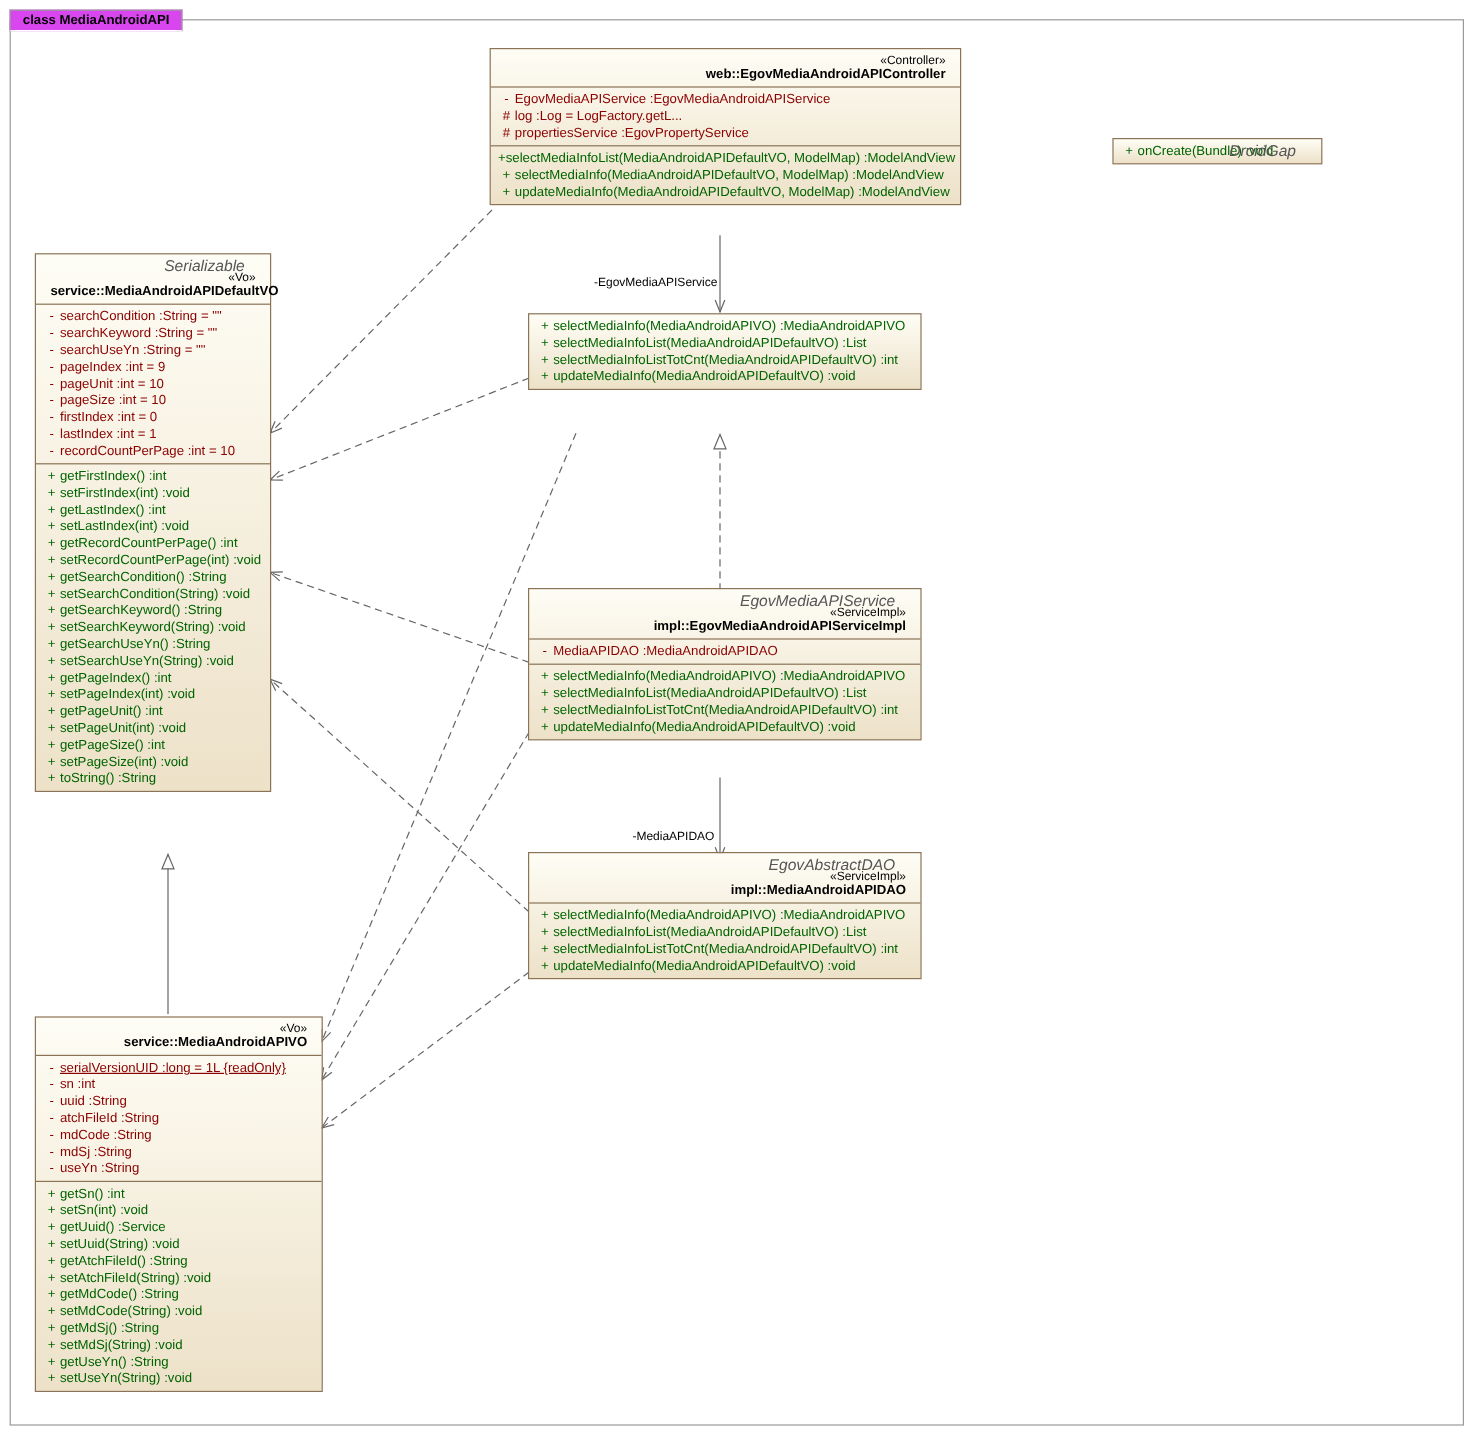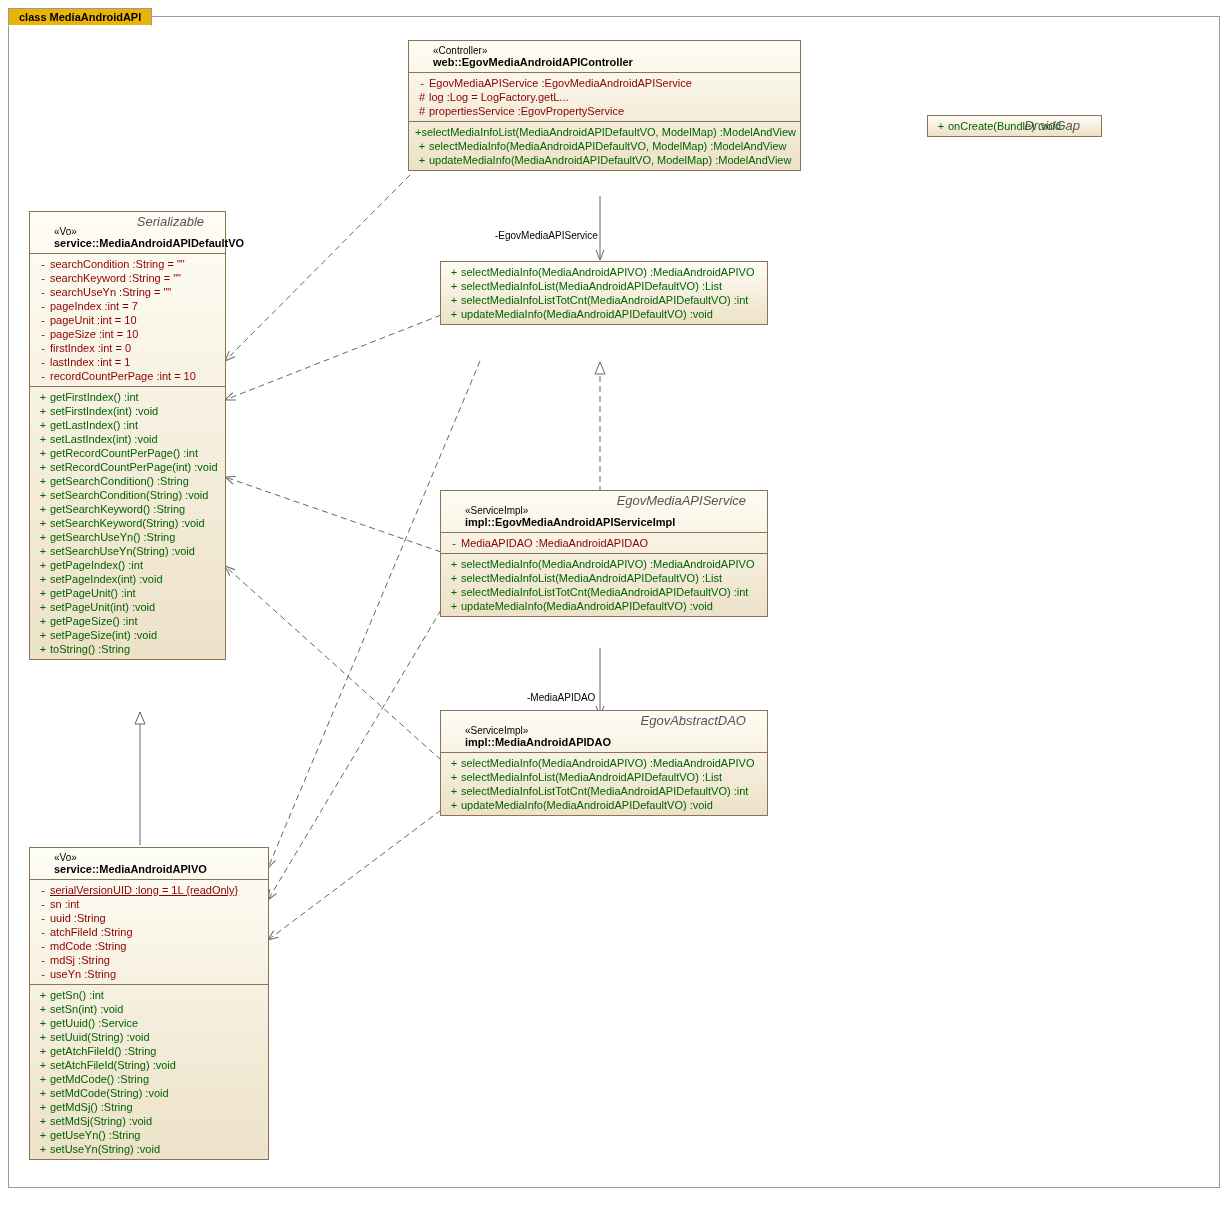--- a/index.html
+++ b/index.html
@@ -1,21 +1,21 @@
 <!DOCTYPE html>
 <html><head>
 <meta charset="utf-8">
 <style>
 body{margin:0;font-family:Arial,sans-serif;font-size:11px;background:#fff;color:#000}
 .frame{position:relative;width:1228px;height:1208px}
 .frame-border{position:absolute;left:8px;top:16px;right:8px;bottom:20px;border:1px solid #999}
-.frame-tab{position:absolute;left:8px;top:8px;border:1px solid #999;border-bottom:1px solid #fff;background:#eab308;padding:2px 10px;font-weight:bold;z-index:10}
+.frame-tab{position:absolute;left:8px;top:8px;border:1px solid #999;border-bottom:1px solid #fff;background:#d946ef;padding:2px 10px;font-weight:bold;z-index:10}
 .box{position:absolute;background:linear-gradient(to bottom,#fefdf5,#ede1c8);border:1px solid #8b7355}
 .box-tag{position:absolute;right:21px;top:2px;font-style:italic;font-size:13px;color:#555}
-.box-head{border-bottom:1px solid #8b7355;text-align:left;padding:4px 24px}
+.box-head{border-bottom:1px solid #8b7355;text-align:right;padding:4px 12px}
 .stereo{font-size:10px}
 .name{font-weight:bold;font-size:11px}
 .section{border-bottom:1px solid #8b7355;padding:3px 6px}
 .section:last-child{border-bottom:none}
 .row{white-space:nowrap;line-height:14px;display:flex}
 .vis{width:14px;display:inline-block;text-align:center;color:#8b0000}
 .vis-g{color:#006400}
 .attr{color:#8b0000}
 .meth{color:#006400}
 .underline{text-decoration:underline}
@@ -120,21 +120,21 @@
         <div class="row">
           <span class="vis">-</span>
           <span class="attr">searchKeyword  :String = ""</span>
         </div>
         <div class="row">
           <span class="vis">-</span>
           <span class="attr">searchUseYn  :String = ""</span>
         </div>
         <div class="row">
           <span class="vis">-</span>
-          <span class="attr">pageIndex  :int = 7</span>
+          <span class="attr">pageIndex  :int = 9</span>
         </div>
         <div class="row">
           <span class="vis">-</span>
           <span class="attr">pageUnit  :int = 10</span>
         </div>
         <div class="row">
           <span class="vis">-</span>
           <span class="attr">pageSize  :int = 10</span>
         </div>
         <div class="row">

